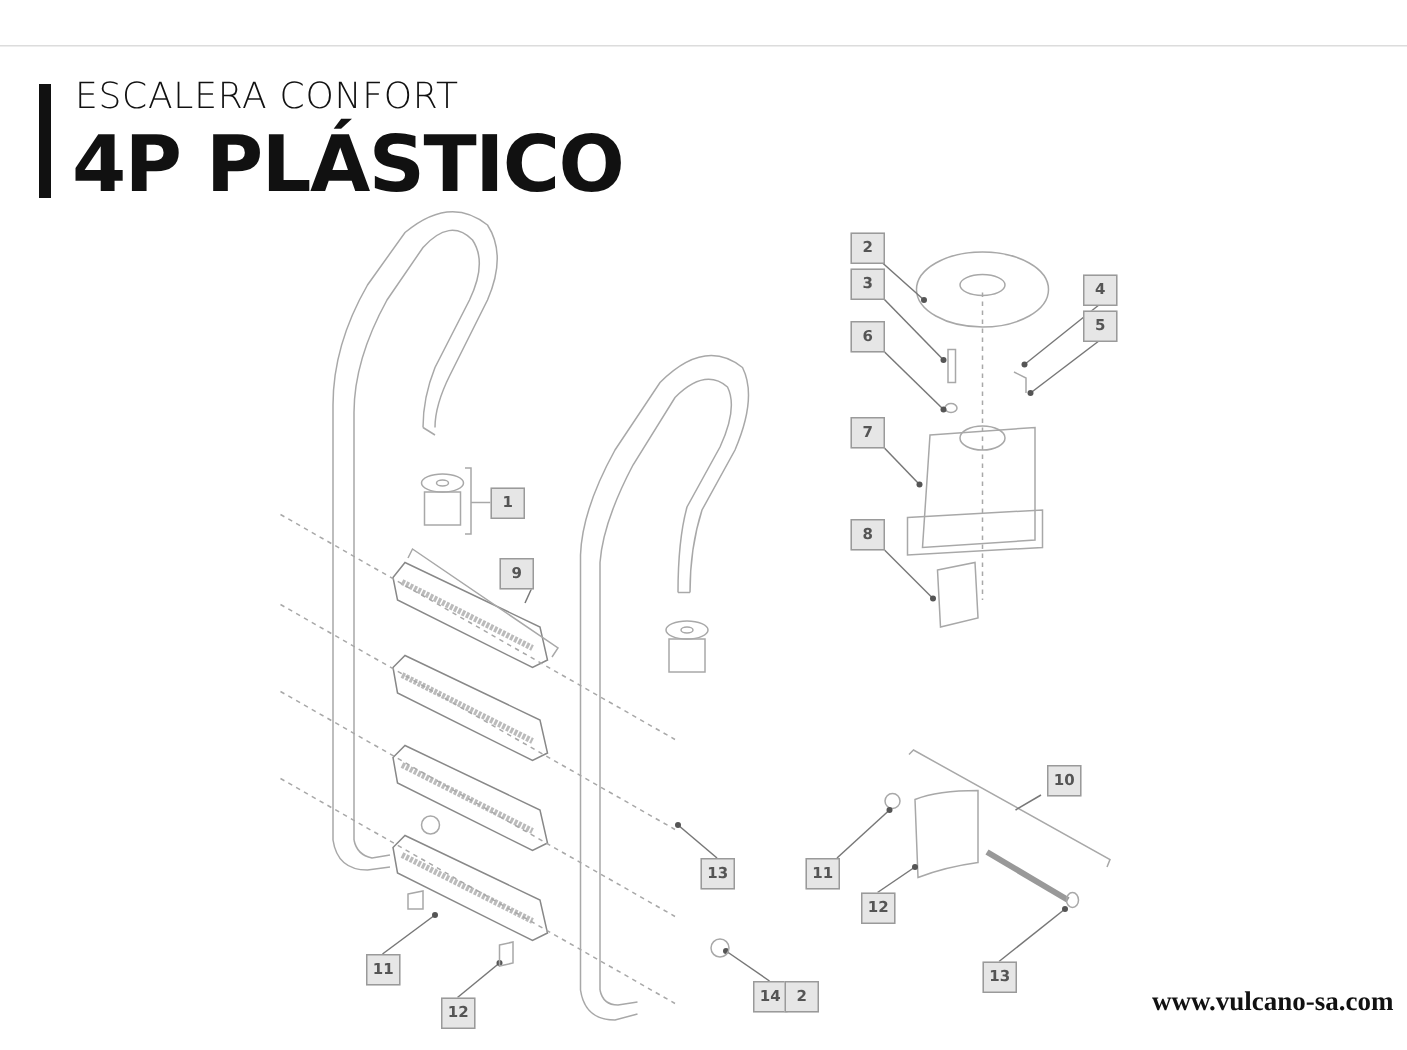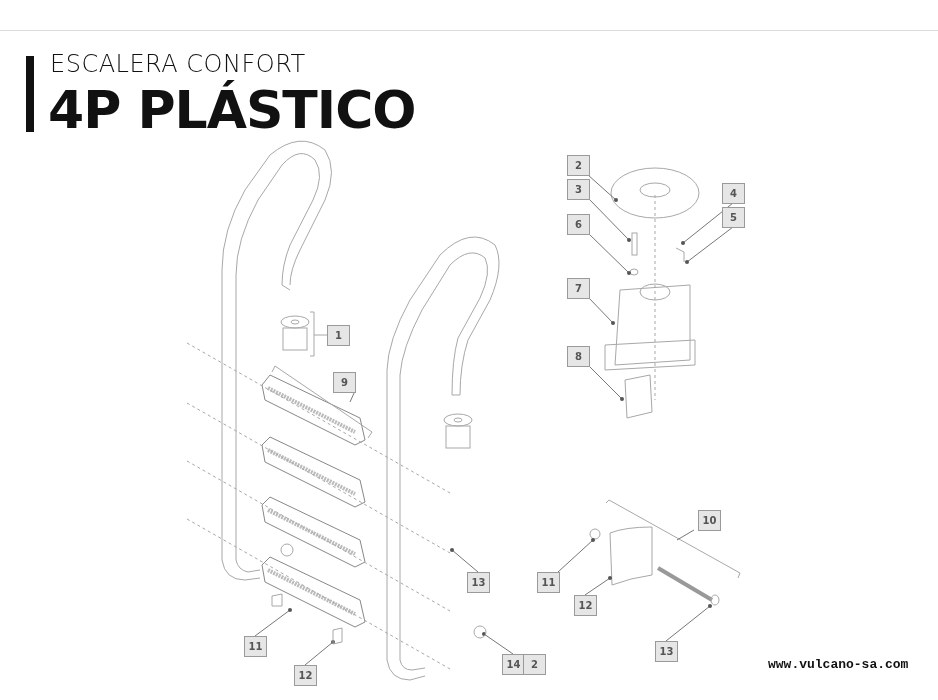--- a/index.html
+++ b/index.html
@@ -3,21 +3,21 @@
 <meta charset="utf-8">
 <style>
   html,body{margin:0;padding:0;background:#fff;}
   body{width:938px;height:700px;position:relative;overflow:hidden;font-family:"Liberation Sans",sans-serif;}
   .topline{position:absolute;left:0;top:30px;width:938px;height:1px;background:#dcdcdc;}
   .title-bar{position:absolute;left:26px;top:56px;width:8px;height:76px;background:#111;}
   .title-1{position:absolute;left:50px;top:50px;font-size:24px;font-weight:300;color:#111;letter-spacing:0.5px;font-family:"DejaVu Sans",sans-serif;font-weight:200;}
   .title-2{position:absolute;left:48px;top:80px;font-size:52px;font-weight:bold;color:#111;letter-spacing:-1px;font-family:"DejaVu Sans",sans-serif;}
   svg.diagram{position:absolute;left:0;top:0;}
   .lbl{position:absolute;width:21px;height:19px;background:#e6e6e6;border:1px solid #9a9a9a;font-size:10px;font-weight:bold;color:#555;text-align:center;line-height:19px;font-family:"DejaVu Sans",sans-serif;}
-  .url{position:absolute;left:768px;top:657px;font-size:13px;font-weight:bold;color:#111;font-family:Liberation Mono, monospace;}
+  .url{position:absolute;left:768px;top:657px;font-size:18px;font-weight:bold;color:#111;font-family:Liberation Serif, serif;}
 </style>
 </head>
 <body>
 
 <div class="topline"></div>
 <div class="title-bar"></div>
 <div class="title-1">ESCALERA CONFORT</div>
 <div class="title-2">4P PLÁSTICO</div>
 
 <svg class="diagram" width="938" height="700" fill="none" stroke="#a8a8a8" stroke-width="1">

